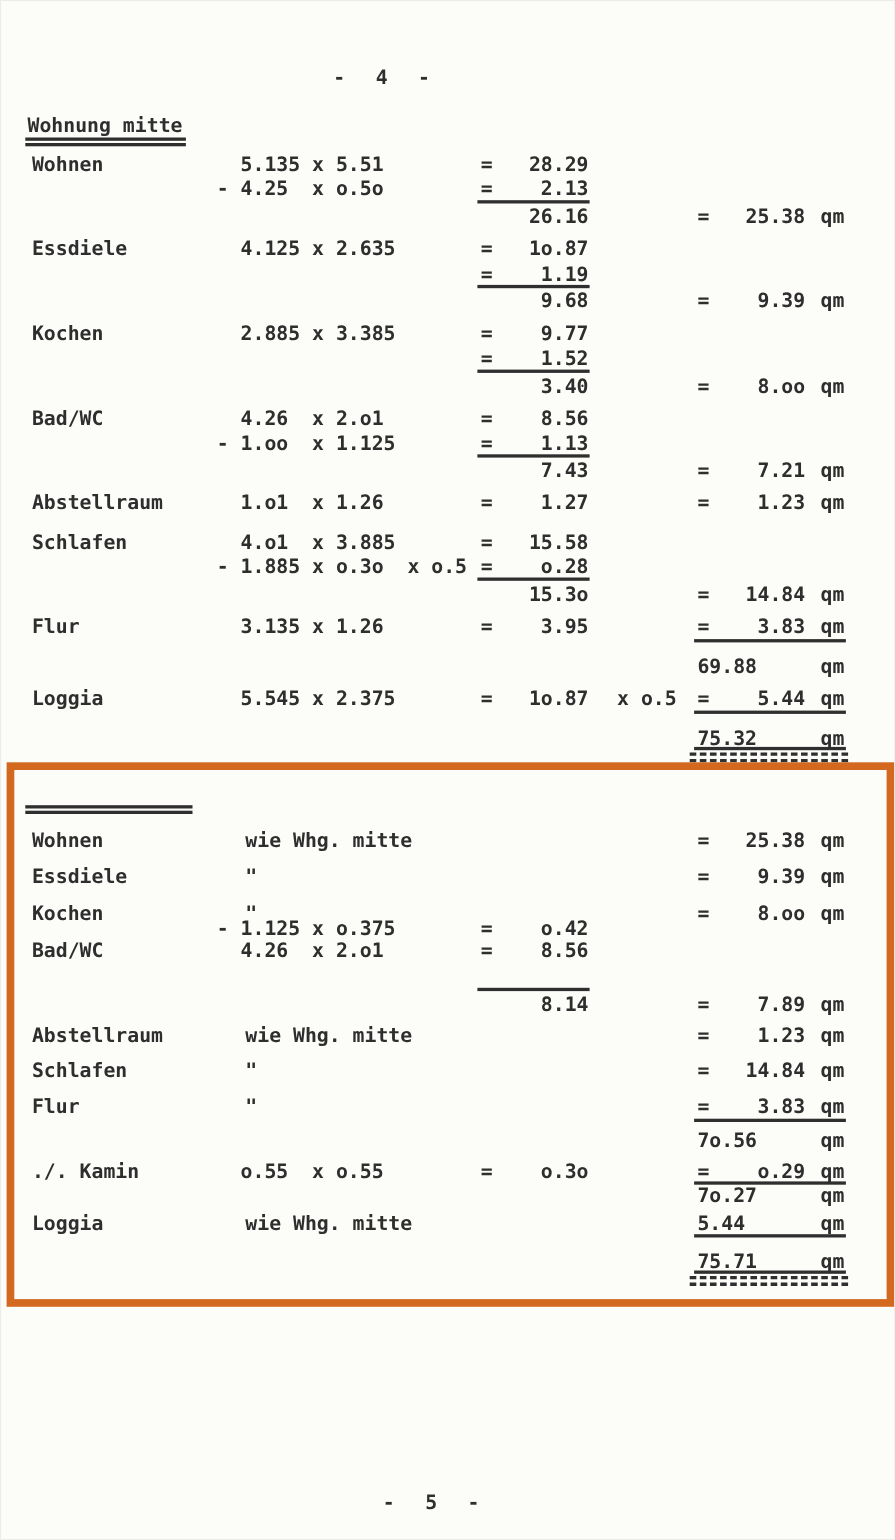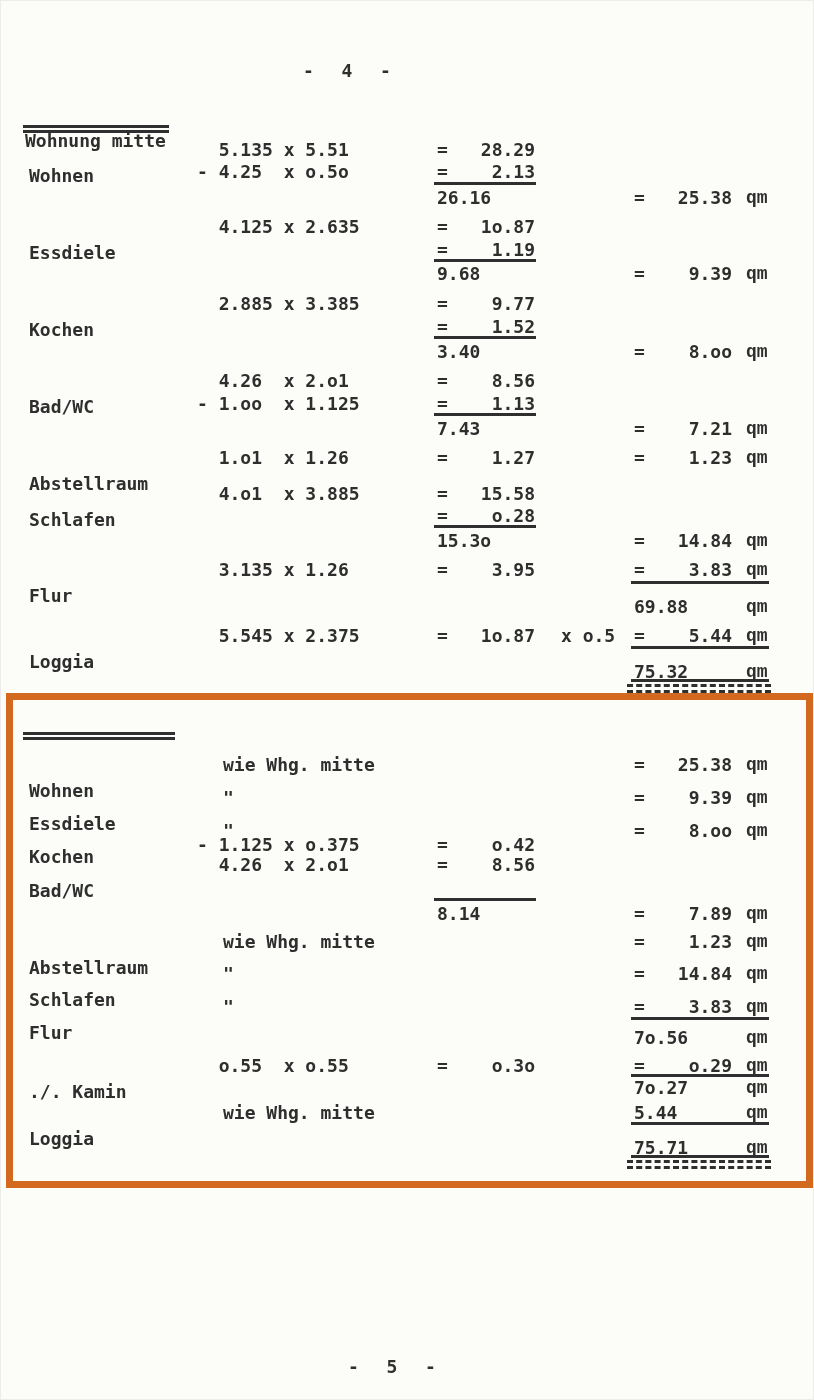--- a/index.html
+++ b/index.html
@@ -6,29 +6,29 @@
   .page {
     position:relative; width:814px; height:1400px;
     background:#fcfcf9;
     font-family:"DejaVu Sans Mono", monospace;
     font-size:18px; font-weight:bold; color:#2e2e2e;
     overflow:hidden;
     border:1px solid #ececea; box-sizing:border-box;
   }
   .line { position:absolute; left:0; width:814px; height:22px; line-height:22px; }
   .line span { white-space:pre; }
-  .lab   { position:absolute; left:28px;margin-top:26px; }
+  .lab   { position:absolute; left:28px; }
   .expr  { position:absolute; left:196px; }
   .note  { position:absolute; left:222px; }
   .mid   { position:absolute; left:436px; width:98px; display:flex; justify-content:space-between; }
-  .mid.sum { }
+  .mid.sum { justify-content:flex-end; }
   .extra { position:absolute; left:560px; }
   .right { position:absolute; left:633px; width:98px; display:flex; justify-content:space-between; }
   .right.noeq { }
-  .unit  { position:absolute; left:745px;font-family:Liberation Mono, monospace; }
+  .unit  { position:absolute; left:745px; }
   .cent  { position:absolute; width:90px; text-align:center; letter-spacing:2px; }
 
   .rule     { position:absolute; background:#2f2f2f; height:3px; }
   .ul-mid   { left:433px; width:102px; }
   .ul-right { left:630px; width:138px; }
   .dul { position:absolute; left:626px; width:144px; height:3px;
          border-top:3px dashed #2f2f2f; border-bottom:3px dashed #2f2f2f; background:transparent; }
   .hul { position:absolute; height:3px; background:#2f2f2f; }
 
   .hbox { position:absolute; left:5px; top:692px; width:793px; height:481px;
@@ -118,20 +118,21 @@
     <span class="right"><span>=</span><span>1.23</span></span>
     <span class="unit">qm</span>
   </div>
 
   <div class="line" style="top:482px">
     <span class="lab">Schlafen</span>
     <span class="expr">  4.o1  x 3.885</span>
     <span class="mid"><span>=</span><span>15.58</span></span>
   </div>
   <div class="line" style="top:504px">
+    <span class="expr">- 1.885 x o.3o  x o.5</span>
     <span class="mid"><span>=</span><span>o.28</span></span>
   </div>
   <div class="rule ul-mid" style="top:524px"></div>
   <div class="line" style="top:529px">
     <span class="mid sum"><span>15.3o</span></span>
     <span class="right"><span>=</span><span>14.84</span></span>
     <span class="unit">qm</span>
   </div>
 
   <div class="line" style="top:558px">

